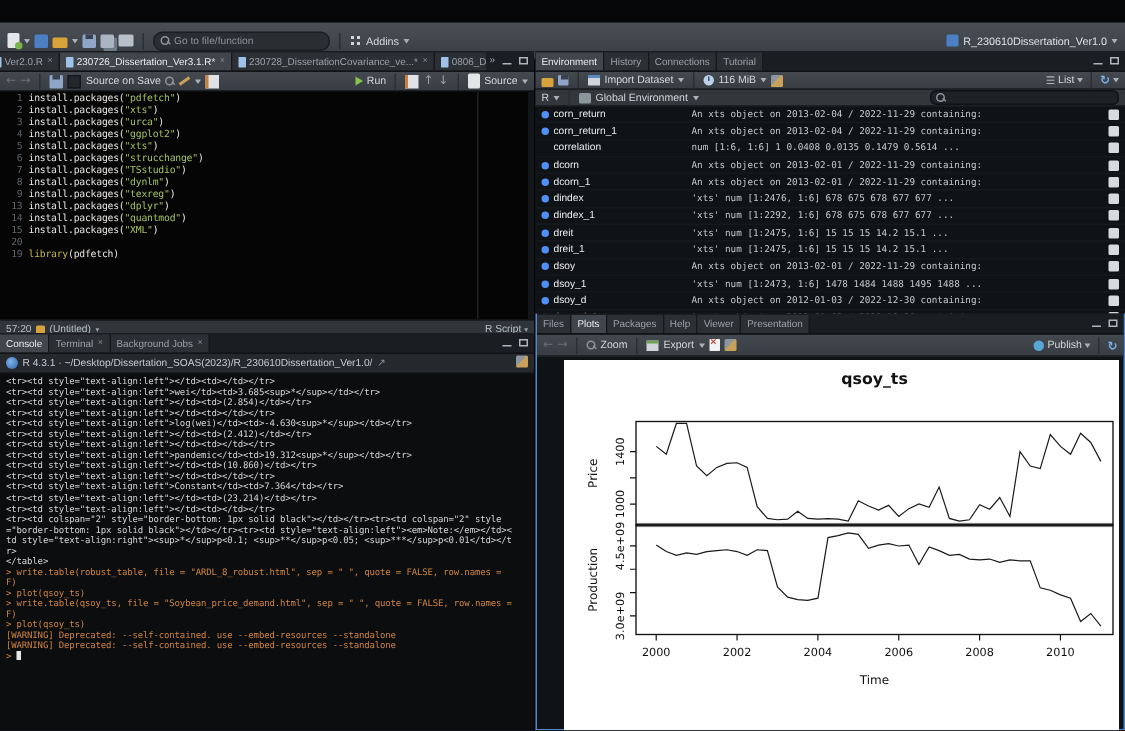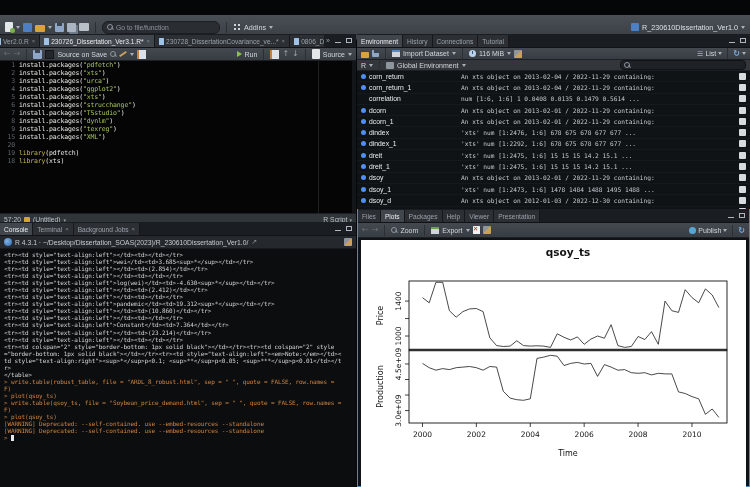--- a/index.html
+++ b/index.html
@@ -122,21 +122,21 @@
   #env-list{background:#101316;height:140px;overflow:hidden;}
   .envrow{display:flex;align-items:center;height:10.3px;padding:0 4px;border-bottom:1px solid #15181c;}
   .envdot{width:5px;height:5px;border-radius:50%;background:#4f8ff7;flex:none;margin-right:3px;}
   .envdot.empty{background:transparent;}
   .envname{width:92px;flex:none;font-size:6.8px;color:#e9edf1;}
   .envval{flex:1;font-size:6.2px;color:#c3c9d0;overflow:hidden;white-space:nowrap;}
   .envbtn{width:7px;height:7px;background:#d6dbe0;flex:none;border-radius:1px;}
 
   
   #plots-toolbar{height:14px;}
-  #plot-area{margin:2px 3px 3px 3px;background:#ffffff;height:247px;position:relative;}
+  #plot-area{margin:2px 3px 3px 18px;background:#ffffff;height:247px;position:relative;}
   svg text{font-family:"DejaVu Sans",sans-serif;}
 </style>
 </head>
 <body>
 
 <div id="root">
   <div id="topstrip"></div>
 
   <div id="main-toolbar">
     <span class="tbgroup">
@@ -225,24 +225,25 @@
     <div id="code" class="mono">
         <div class="codeline"><span class="gut">1</span><span class="ct"><span>install.packages(</span><span class="str">"pdfetch"</span><span>)</span></span></div>
         <div class="codeline"><span class="gut">2</span><span class="ct"><span>install.packages(</span><span class="str">"xts"</span><span>)</span></span></div>
         <div class="codeline"><span class="gut">3</span><span class="ct"><span>install.packages(</span><span class="str">"urca"</span><span>)</span></span></div>
         <div class="codeline"><span class="gut">4</span><span class="ct"><span>install.packages(</span><span class="str">"ggplot2"</span><span>)</span></span></div>
         <div class="codeline"><span class="gut">5</span><span class="ct"><span>install.packages(</span><span class="str">"xts"</span><span>)</span></span></div>
         <div class="codeline"><span class="gut">6</span><span class="ct"><span>install.packages(</span><span class="str">"strucchange"</span><span>)</span></span></div>
         <div class="codeline"><span class="gut">7</span><span class="ct"><span>install.packages(</span><span class="str">"TSstudio"</span><span>)</span></span></div>
         <div class="codeline"><span class="gut">8</span><span class="ct"><span>install.packages(</span><span class="str">"dynlm"</span><span>)</span></span></div>
         <div class="codeline"><span class="gut">9</span><span class="ct"><span>install.packages(</span><span class="str">"texreg"</span><span>)</span></span></div>
+        <div class="codeline"><span class="gut">13</span><span class="ct"><span>install.packages(</span><span class="str">"dplyr"</span><span>)</span></span></div>
+        <div class="codeline"><span class="gut">14</span><span class="ct"><span>install.packages(</span><span class="str">"quantmod"</span><span>)</span></span></div>
         <div class="codeline"><span class="gut">15</span><span class="ct"><span>install.packages(</span><span class="str">"XML"</span><span>)</span></span></div>
         <div class="codeline"><span class="gut">20</span><span class="ct"></span></div>
         <div class="codeline"><span class="gut">19</span><span class="ct"><span class="kw">library</span><span>(pdfetch)</span></span></div>
-        <div class="codeline"><span class="gut">18</span><span class="ct"><span class="kw">library</span><span>(xts)</span></span></div>
       </div>
     <div id="ed-status">
       <span>57:20</span>
       <span class="ic-orange"></span>
       <span>(Untitled)</span>
       <span class="mini-caret">▾</span>
       <span style="margin-left:auto;display:flex;align-items:center;gap:2px;">
         <span>R Script</span>
         <span class="mini-caret">▾</span>
       </span>

